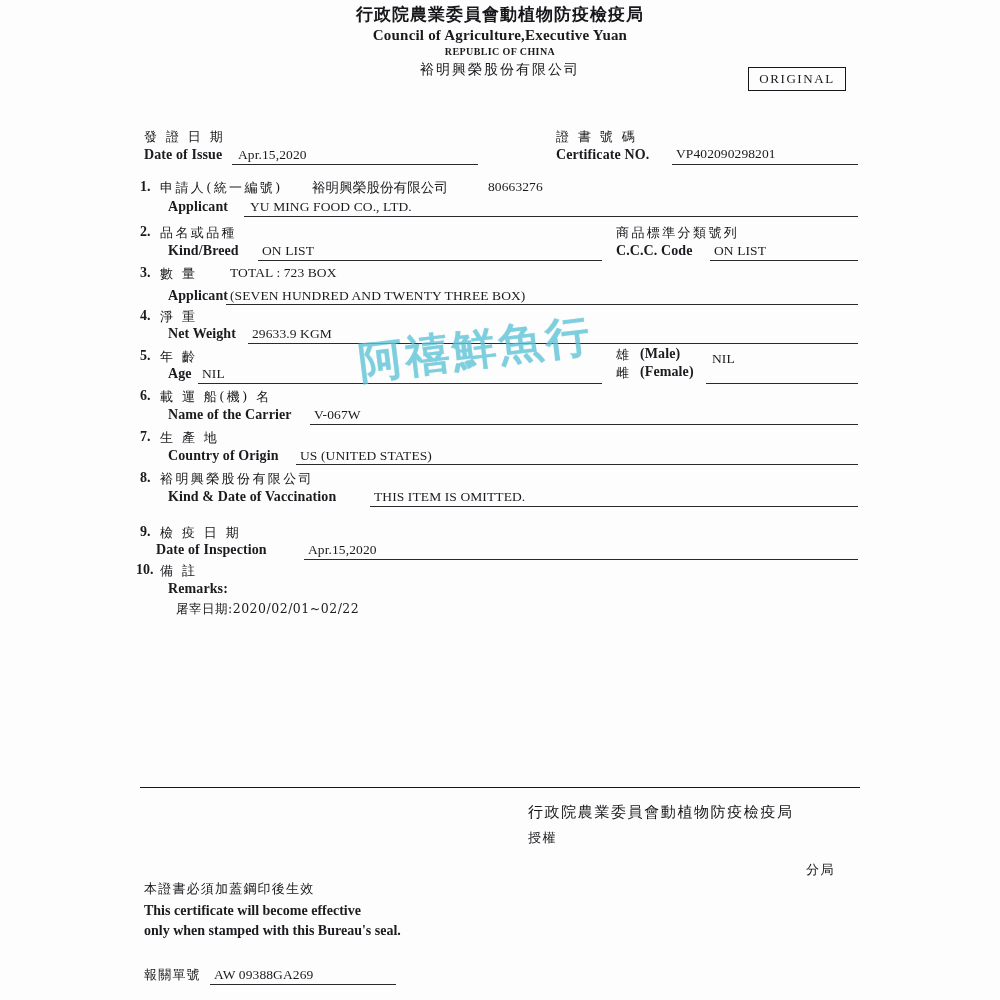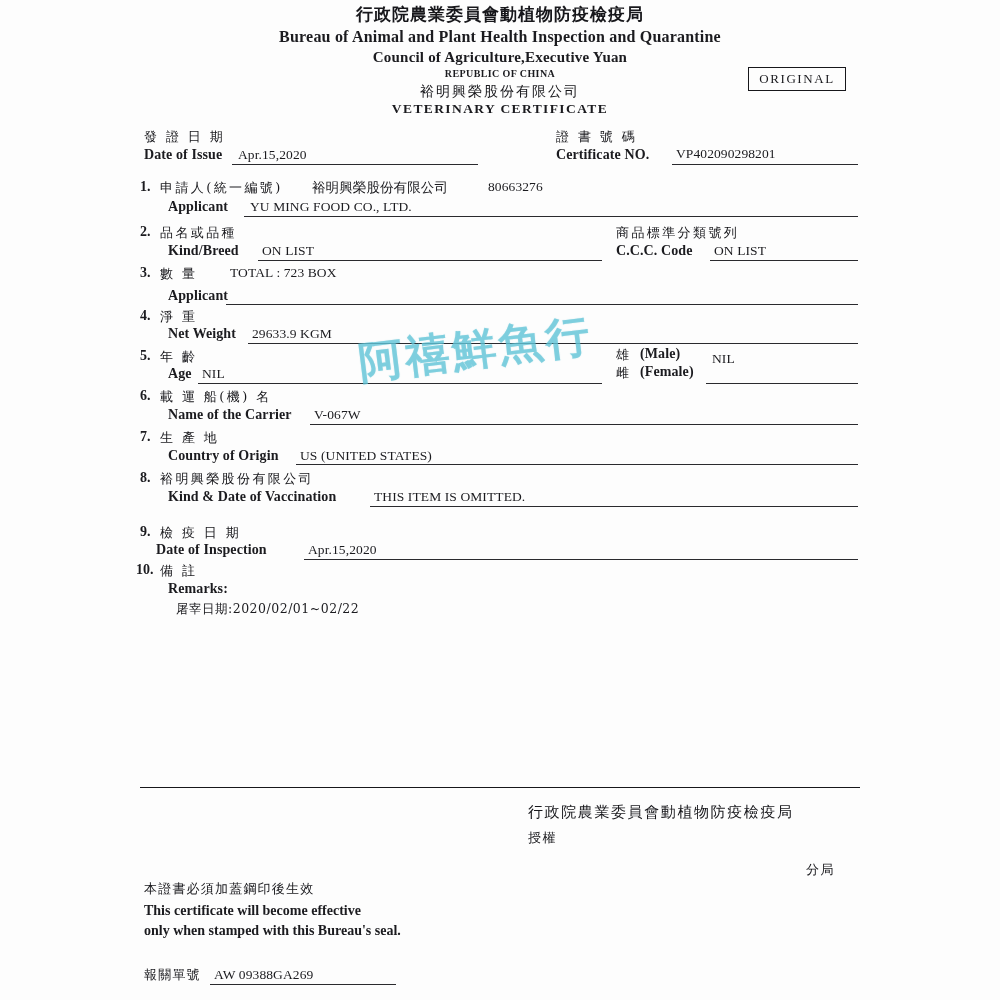--- a/index.html
+++ b/index.html
@@ -158,25 +158,23 @@
     letter-spacing: .5px;
   }
 </style>
 </head>
 <body>
 
 <div class="page">
 
   <div class="header">
     <div class="hdr-cn1">行政院農業委員會動植物防疫檢疫局</div>
-    <div class="hdr-en1">Bureau of Animal and Plant Health Inspection and Quarantine</div>
     <div class="hdr-en2">Council of Agriculture,Executive Yuan</div>
     <div class="hdr-en3">REPUBLIC OF CHINA</div>
     <div class="hdr-cn2">裕明興榮股份有限公司</div>
-    <div class="hdr-en4">VETERINARY CERTIFICATE</div>
   </div>
 
   <div class="original-box">
     <span>ORIGINAL</span>
   </div>
 
   <div class="row cn" style="left:144px; top:128px;">發 證 日 期</div>
   <div class="row en" style="left:144px; top:147px;">Date of Issue</div>
   <div class="row val" style="left:238px; top:147px;">Apr.15,2020</div>
   <div class="ul" style="left:232px; top:164px; width:246px;"></div>
@@ -202,20 +200,21 @@
 
   <div class="row cn" style="left:616px; top:224px;">商品標準分類號列</div>
   <div class="row en" style="left:616px; top:243px;">C.C.C. Code</div>
   <div class="row val" style="left:714px; top:243px;">ON LIST</div>
   <div class="ul" style="left:710px; top:260px; width:148px;"></div>
 
   <div class="row num" style="left:140px; top:265px;">3.</div>
   <div class="row cn" style="left:160px; top:265px;">數  量</div>
   <div class="row val" style="left:230px; top:265px;">TOTAL : 723 BOX</div>
   <div class="row en" style="left:168px; top:288px;">Applicant</div>
+  <div class="row val" style="left:230px; top:288px;">(SEVEN HUNDRED AND TWENTY THREE BOX)</div>
   <div class="ul" style="left:226px; top:304px; width:632px;"></div>
 
   <div class="row num" style="left:140px; top:308px;">4.</div>
   <div class="row cn" style="left:160px; top:308px;">淨  重</div>
   <div class="row en" style="left:168px; top:326px;">Net Weight</div>
   <div class="row val" style="left:252px; top:326px;">29633.9 KGM</div>
   <div class="ul" style="left:248px; top:343px; width:610px;"></div>
 
   <div class="row num" style="left:140px; top:348px;">5.</div>
   <div class="row cn" style="left:160px; top:348px;">年  齡</div>

